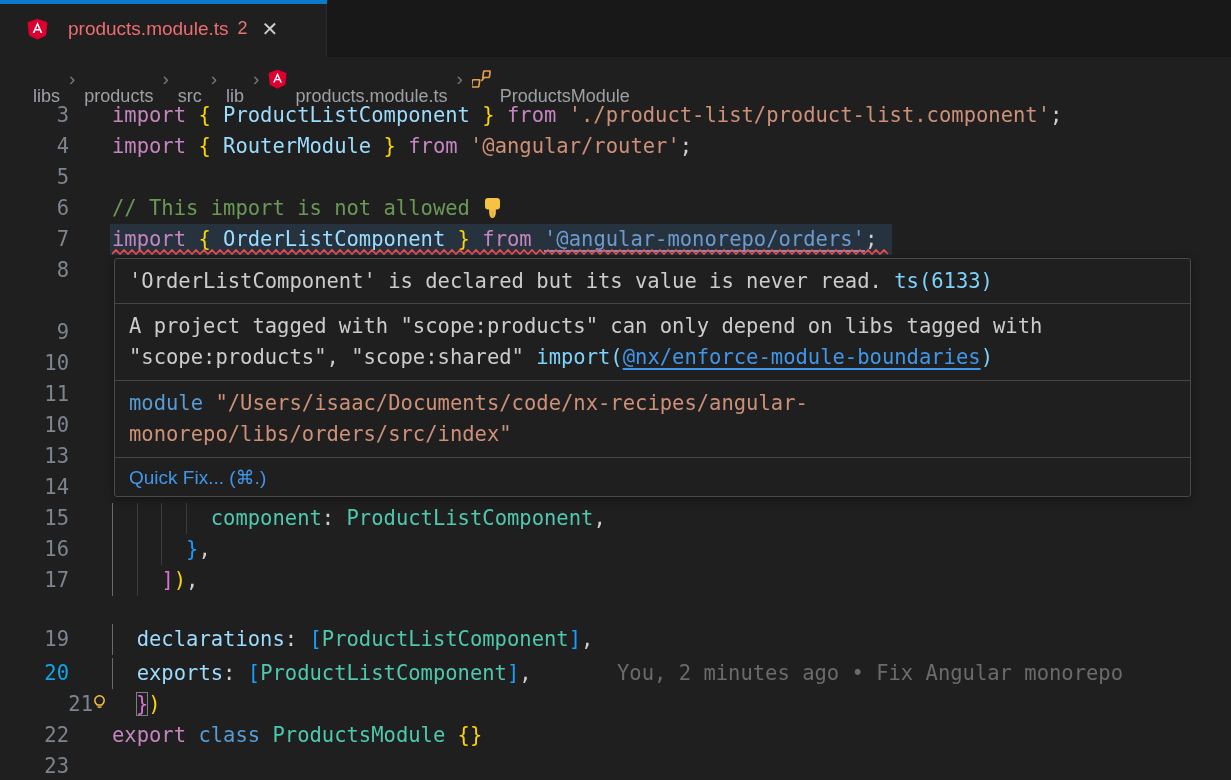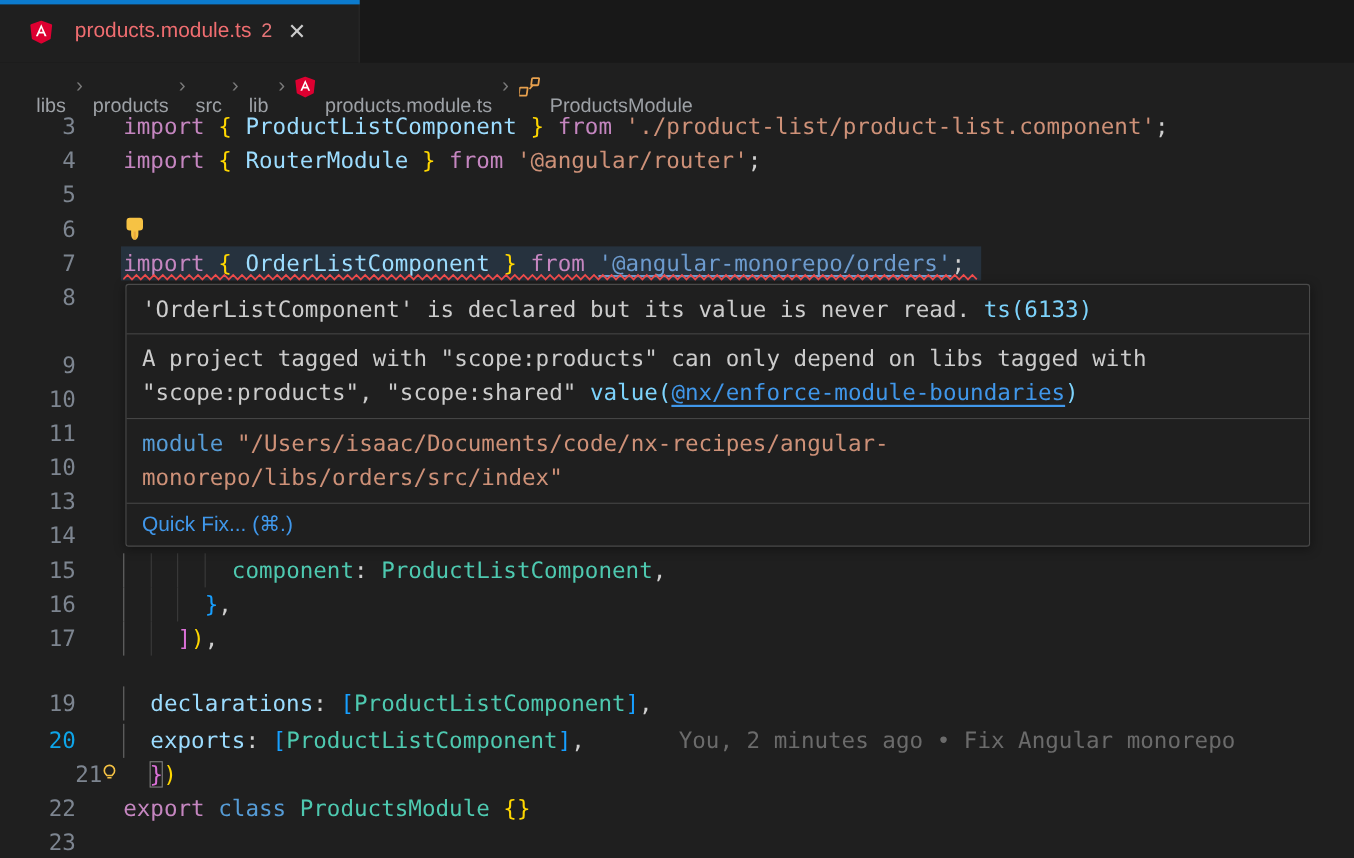--- a/index.html
+++ b/index.html
@@ -104,21 +104,21 @@
         <path d="M7.5 9.5 L10 6.5"></path>
       </svg>
     </span>
     <span class="bc-item">ProductsModule</span>
   </div>
 
   <div id="editor">
       <div class="row" style="top: 0px;"><div class="gut">3</div><div class="content"><span class="tk-kw">import</span><span class="tk-pn"> </span><span class="tk-b1">{</span><span class="tk-pn"> </span><span class="tk-var">ProductListComponent</span><span class="tk-pn"> </span><span class="tk-b1">}</span><span class="tk-pn"> </span><span class="tk-kw">from</span><span class="tk-pn"> </span><span class="tk-str">'./product-list/product-list.component'</span><span class="tk-pn">;</span></div></div>
       <div class="row" style="top: 31px;"><div class="gut">4</div><div class="content"><span class="tk-kw">import</span><span class="tk-pn"> </span><span class="tk-b1">{</span><span class="tk-pn"> </span><span class="tk-var">RouterModule</span><span class="tk-pn"> </span><span class="tk-b1">}</span><span class="tk-pn"> </span><span class="tk-kw">from</span><span class="tk-pn"> </span><span class="tk-str">'@angular/router'</span><span class="tk-pn">;</span></div></div>
       <div class="row" style="top: 62px;"><div class="gut">5</div><div class="content"></div></div>
-      <div class="row" style="top: 93px;"><div class="gut">6</div><div class="content"><span class="emoji-svg" title="👇"><svg width="21" height="22" viewBox="0 0 20 22">
+      <div class="row" style="top: 93px;"><div class="gut">6</div><div class="content"><span class="tk-cm">// This import is not allowed </span><span class="emoji-svg" title="👇"><svg width="21" height="22" viewBox="0 0 20 22">
               <path fill="#f6c244" d="M5.5 1h9c1.9 0 3 1.1 3 3v5.5c0 1.9-1.1 3-3 3h-1.2v3.2c0 3-1.4 5.3-3.3 5.3s-3.3-2.3-3.3-5.3v-3.2H5.5c-1.9 0-3-1.1-3-3V4c0-1.9 1.1-3 3-3z"></path>
               <path fill="#e9a93d" d="M9 13.5h2v7h-2z"></path>
             </svg></span></div></div>
       <div class="row" style="top: 124px;"><div class="hlbg"></div><div class="gut">7</div><div class="content"><span class="tk-kw">import</span><span class="tk-pn"> </span><span class="tk-b1">{</span><span class="tk-pn"> </span><span class="tk-var">OrderListComponent</span><span class="tk-pn"> </span><span class="tk-b1">}</span><span class="tk-pn"> </span><span class="tk-kw">from</span><span class="tk-pn"> </span><span class="tk-lnk">'@angular-monorepo/orders'</span><span class="tk-pn">;</span></div><svg width="778" height="8" class="squig">
           <path d="M0 6 L4 2 L8 6 L12 2 L16 6 L20 2 L24 6 L28 2 L32 6 L36 2 L40 6 L44 2 L48 6 L52 2 L56 6 L60 2 L64 6 L68 2 L72 6 L76 2 L80 6 L84 2 L88 6 L92 2 L96 6 L100 2 L104 6 L108 2 L112 6 L116 2 L120 6 L124 2 L128 6 L132 2 L136 6 L140 2 L144 6 L148 2 L152 6 L156 2 L160 6 L164 2 L168 6 L172 2 L176 6 L180 2 L184 6 L188 2 L192 6 L196 2 L200 6 L204 2 L208 6 L212 2 L216 6 L220 2 L224 6 L228 2 L232 6 L236 2 L240 6 L244 2 L248 6 L252 2 L256 6 L260 2 L264 6 L268 2 L272 6 L276 2 L280 6 L284 2 L288 6 L292 2 L296 6 L300 2 L304 6 L308 2 L312 6 L316 2 L320 6 L324 2 L328 6 L332 2 L336 6 L340 2 L344 6 L348 2 L352 6 L356 2 L360 6 L364 2 L368 6 L372 2 L376 6 L380 2 L384 6 L388 2 L392 6 L396 2 L400 6 L404 2 L408 6 L412 2 L416 6 L420 2 L424 6 L428 2 L432 6 L436 2 L440 6 L444 2 L448 6 L452 2 L456 6 L460 2 L464 6 L468 2 L472 6 L476 2 L480 6 L484 2 L488 6 L492 2 L496 6 L500 2 L504 6 L508 2 L512 6 L516 2 L520 6 L524 2 L528 6 L532 2 L536 6 L540 2 L544 6 L548 2 L552 6 L556 2 L560 6 L564 2 L568 6 L572 2 L576 6 L580 2 L584 6 L588 2 L592 6 L596 2 L600 6 L604 2 L608 6 L612 2 L616 6 L620 2 L624 6 L628 2 L632 6 L636 2 L640 6 L644 2 L648 6 L652 2 L656 6 L660 2 L664 6 L668 2 L672 6 L676 2 L680 6 L684 2 L688 6 L692 2 L696 6 L700 2 L704 6 L708 2 L712 6 L716 2 L720 6 L724 2 L728 6 L732 2 L736 6 L740 2 L744 6 L748 2 L752 6 L756 2 L760 6 L764 2 L768 6 L772 2 L776 6" fill="none" stroke="#f14c4c" stroke-width="1.6"></path>
         </svg></div>
       <div class="row" style="top: 155px;"><div class="gut">8</div><div class="content"></div></div>
       <div class="row" style="top: 186px;"><div class="gut"></div><div class="content"></div></div>
       <div class="row" style="top: 217px;"><div class="gut">9</div><div class="content"></div></div>
       <div class="row" style="top: 248px;"><div class="gut">10</div><div class="content"></div></div>
@@ -139,21 +139,21 @@
   <div id="lightbulb">
     <svg width="17" height="17" viewBox="0 0 16 16" fill="none" stroke="#f5c244" stroke-width="1.4">
       <path d="M5 11.2 a4.4 4.4 0 1 1 6 0 l-0.8 1 h-4.4 Z"></path>
       <path d="M6.2 14.2 h3.6"></path>
     </svg>
   </div>
 
   <div id="hover">
     <div class="hv-sec" style="line-height:30px;"><span>'OrderListComponent' is declared but its value is never read.</span><span class="hv-muted"> </span><span class="hv-muted">ts(6133)</span></div>
     <div class="hv-div"></div>
-    <div class="hv-sec"><span>A project tagged with "scope:products" can only depend on libs tagged with</span><br><span>"scope:products", "scope:shared" </span><span class="hv-muted">value(</span><span class="hv-link">@nx/enforce-module-boundaries</span><span class="hv-muted">)</span></div>
+    <div class="hv-sec"><span>A project tagged with "scope:products" can only depend on libs tagged with</span><br><span>"scope:products", "scope:shared" </span><span class="hv-muted">import(</span><span class="hv-link">@nx/enforce-module-boundaries</span><span class="hv-muted">)</span></div>
     <div class="hv-div"></div>
     <div class="hv-sec"><span class="hv-kw">module</span><span class="hv-str"> "/Users/isaac/Documents/code/nx-recipes/angular-</span><br><span class="hv-str">monorepo/libs/orders/src/index"</span></div>
     <div class="hv-div"></div>
     <div id="hv-actions">
       <span class="hv-action">Quick Fix... (⌘.)</span>
     </div>
   </div>
 
 </div>
 

